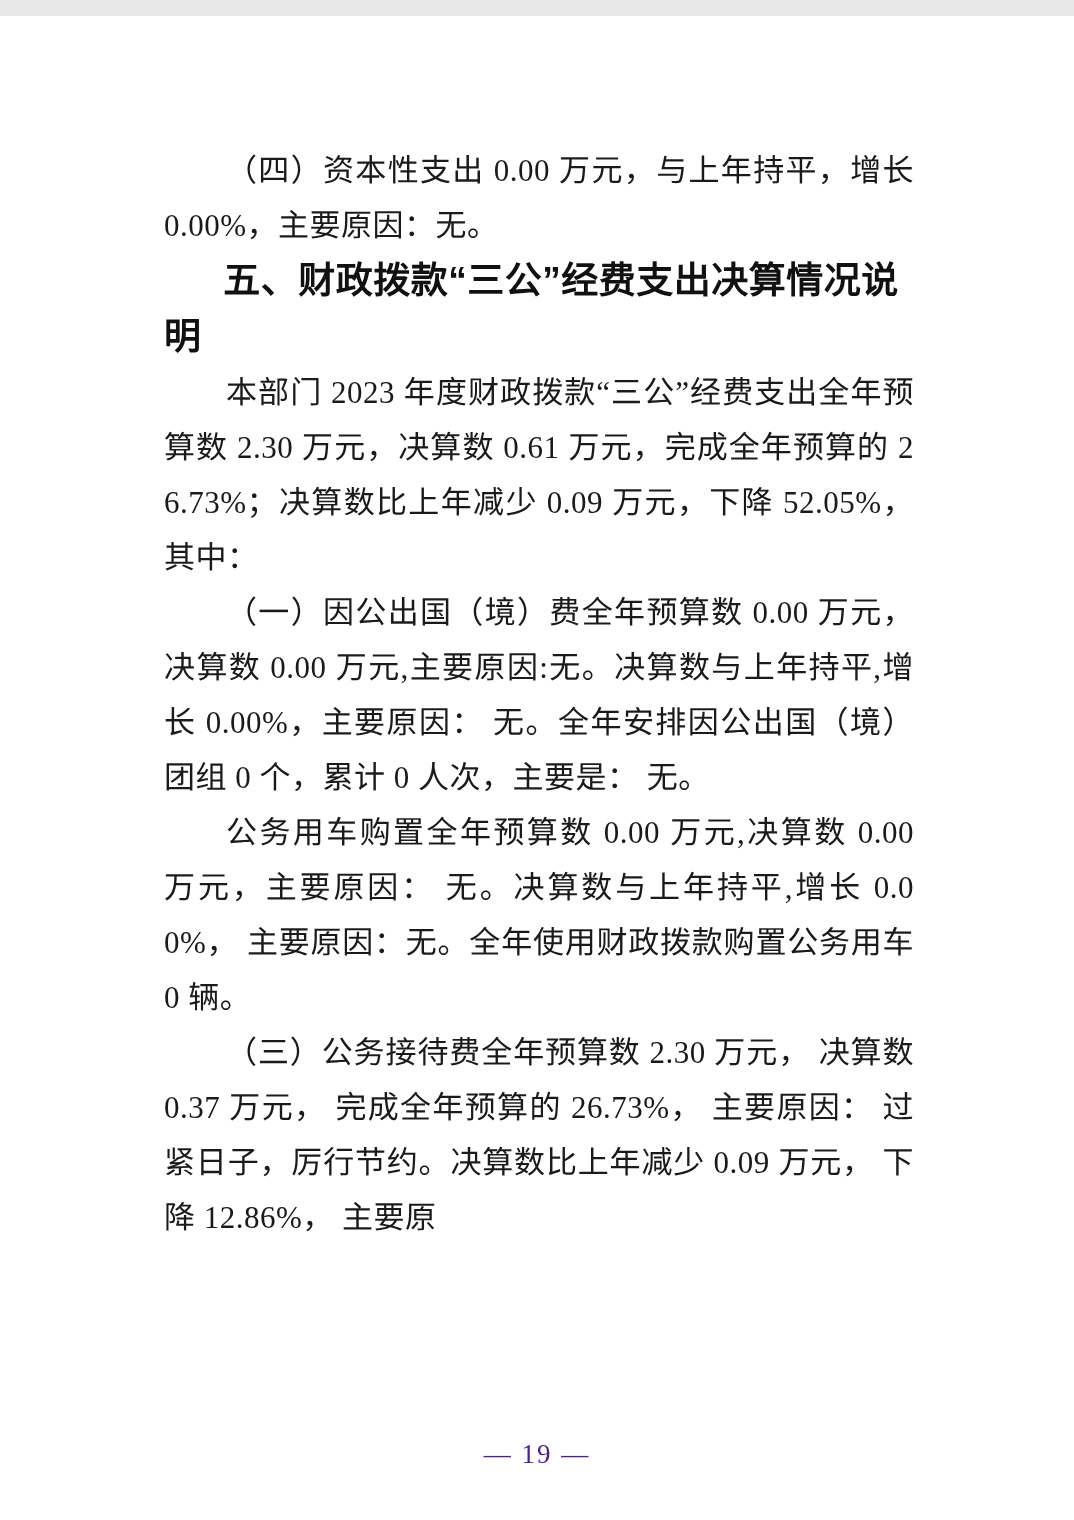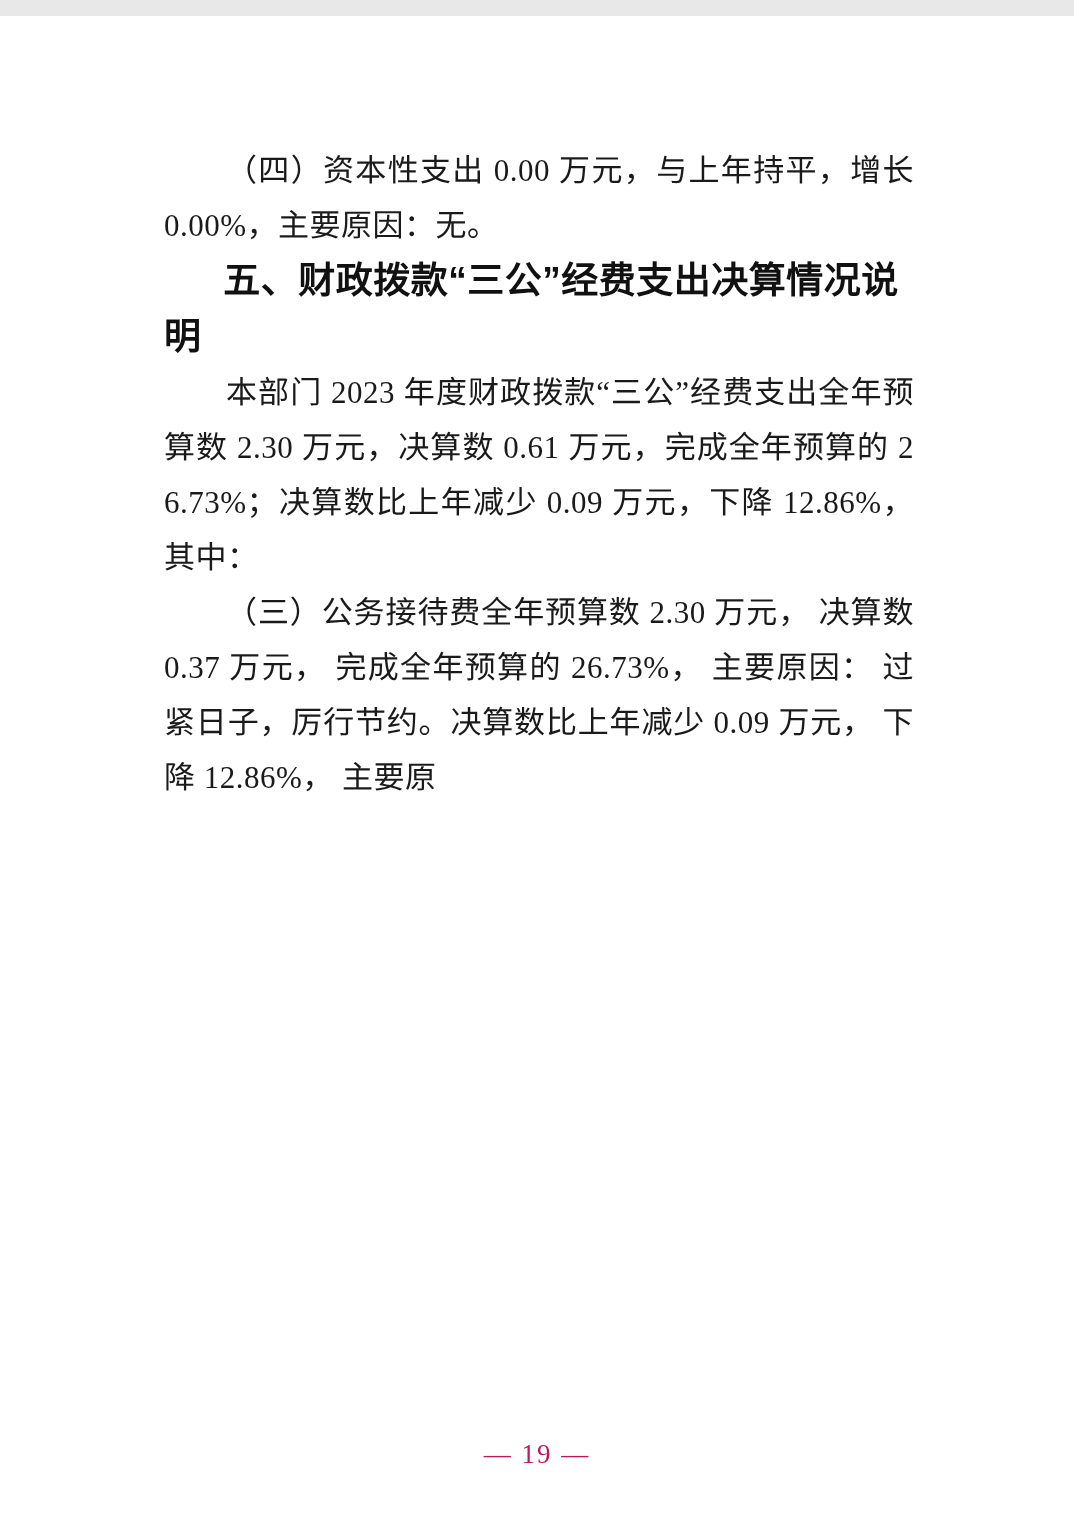--- a/index.html
+++ b/index.html
@@ -44,28 +44,30 @@
     color: #111111;
   }
   .page-footer {
     position: absolute;
     left: 0;
     right: 0;
     bottom: 66px;
     text-align: center;
     font-size: 27px;
     letter-spacing: 2px;
-    color: #be185d;
+    color: #4c1d95;
   }
 </style>
 </head>
 <body>
 
 <div class="page">
   <div class="content">
     <p class="body-para">（四）资本性支出 0.00 万元，与上年持平，增长 0.00%，主要原因：无。</p>
     <h2 class="section-heading">五、财政拨款“三公”经费支出决算情况说明</h2>
-    <p class="body-para">本部门 2023 年度财政拨款“三公”经费支出全年预算数 2.30 万元，决算数 0.61 万元，完成全年预算的 26.73%；决算数比上年减少 0.09 万元，下降 12.86%，其中：</p>
+    <p class="body-para">本部门 2023 年度财政拨款“三公”经费支出全年预算数 2.30 万元，决算数 0.61 万元，完成全年预算的 26.73%；决算数比上年减少 0.09 万元，下降 52.05%，其中：</p>
+    <p class="body-para">（一）因公出国（境）费全年预算数 0.00 万元，决算数 0.00 万元,主要原因:无。决算数与上年持平,增长 0.00%，主要原因： 无。全年安排因公出国（境）团组 0 个，累计 0 人次，主要是： 无。</p>
+    <p class="body-para">公务用车购置全年预算数 0.00 万元,决算数 0.00 万元，主要原因： 无。决算数与上年持平,增长 0.00%， 主要原因：无。全年使用财政拨款购置公务用车 0 辆。</p>
     <p class="body-para">（三）公务接待费全年预算数 2.30 万元， 决算数 0.37 万元， 完成全年预算的 26.73%， 主要原因： 过紧日子，厉行节约。决算数比上年减少 0.09 万元， 下降 12.86%， 主要原</p>
   </div>
 
   <div class="page-footer">— 19 —</div>
 </div>
 
 </body></html>

